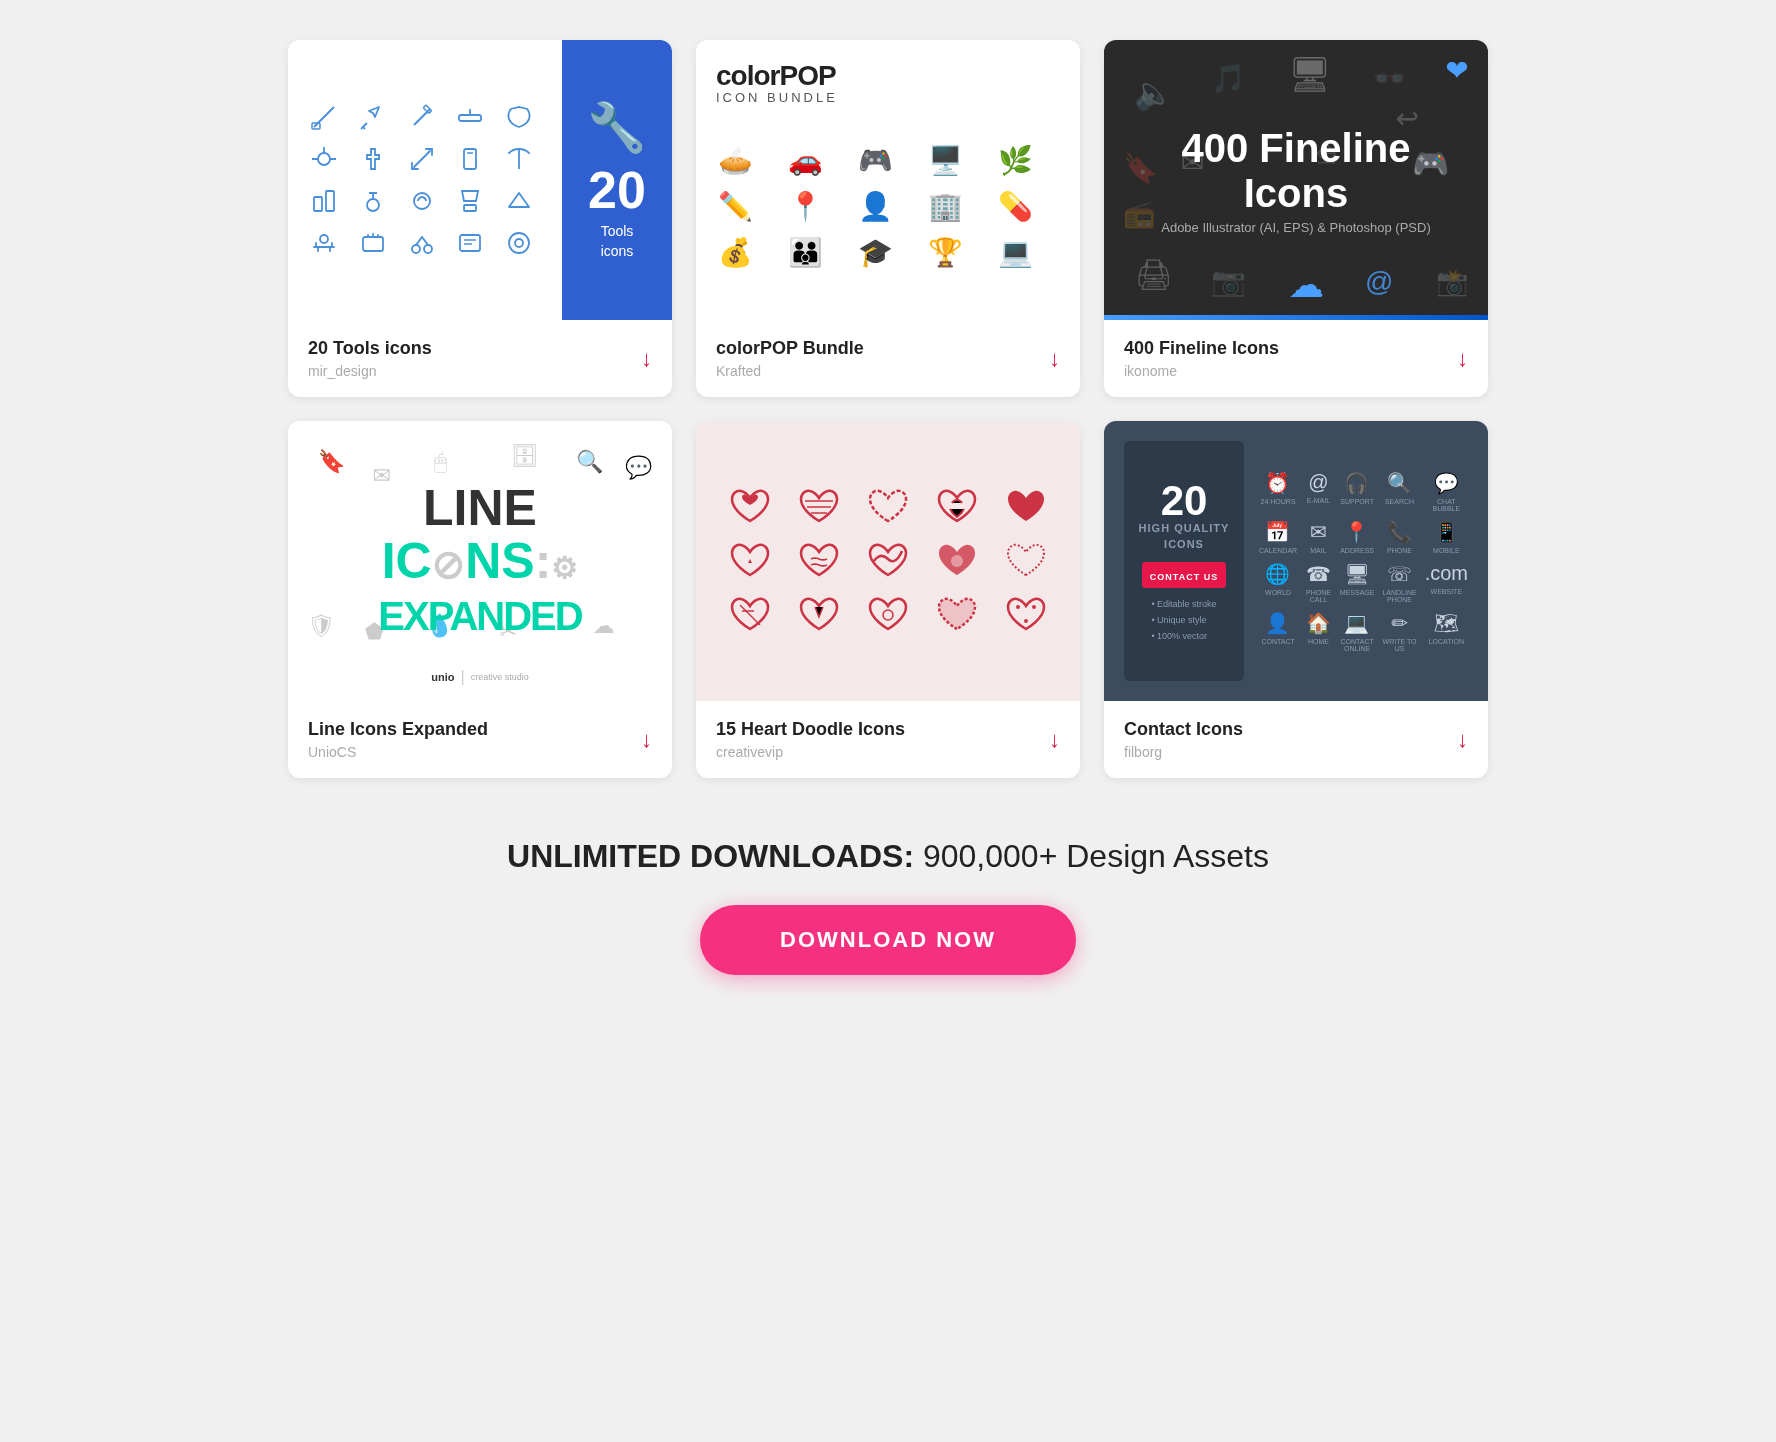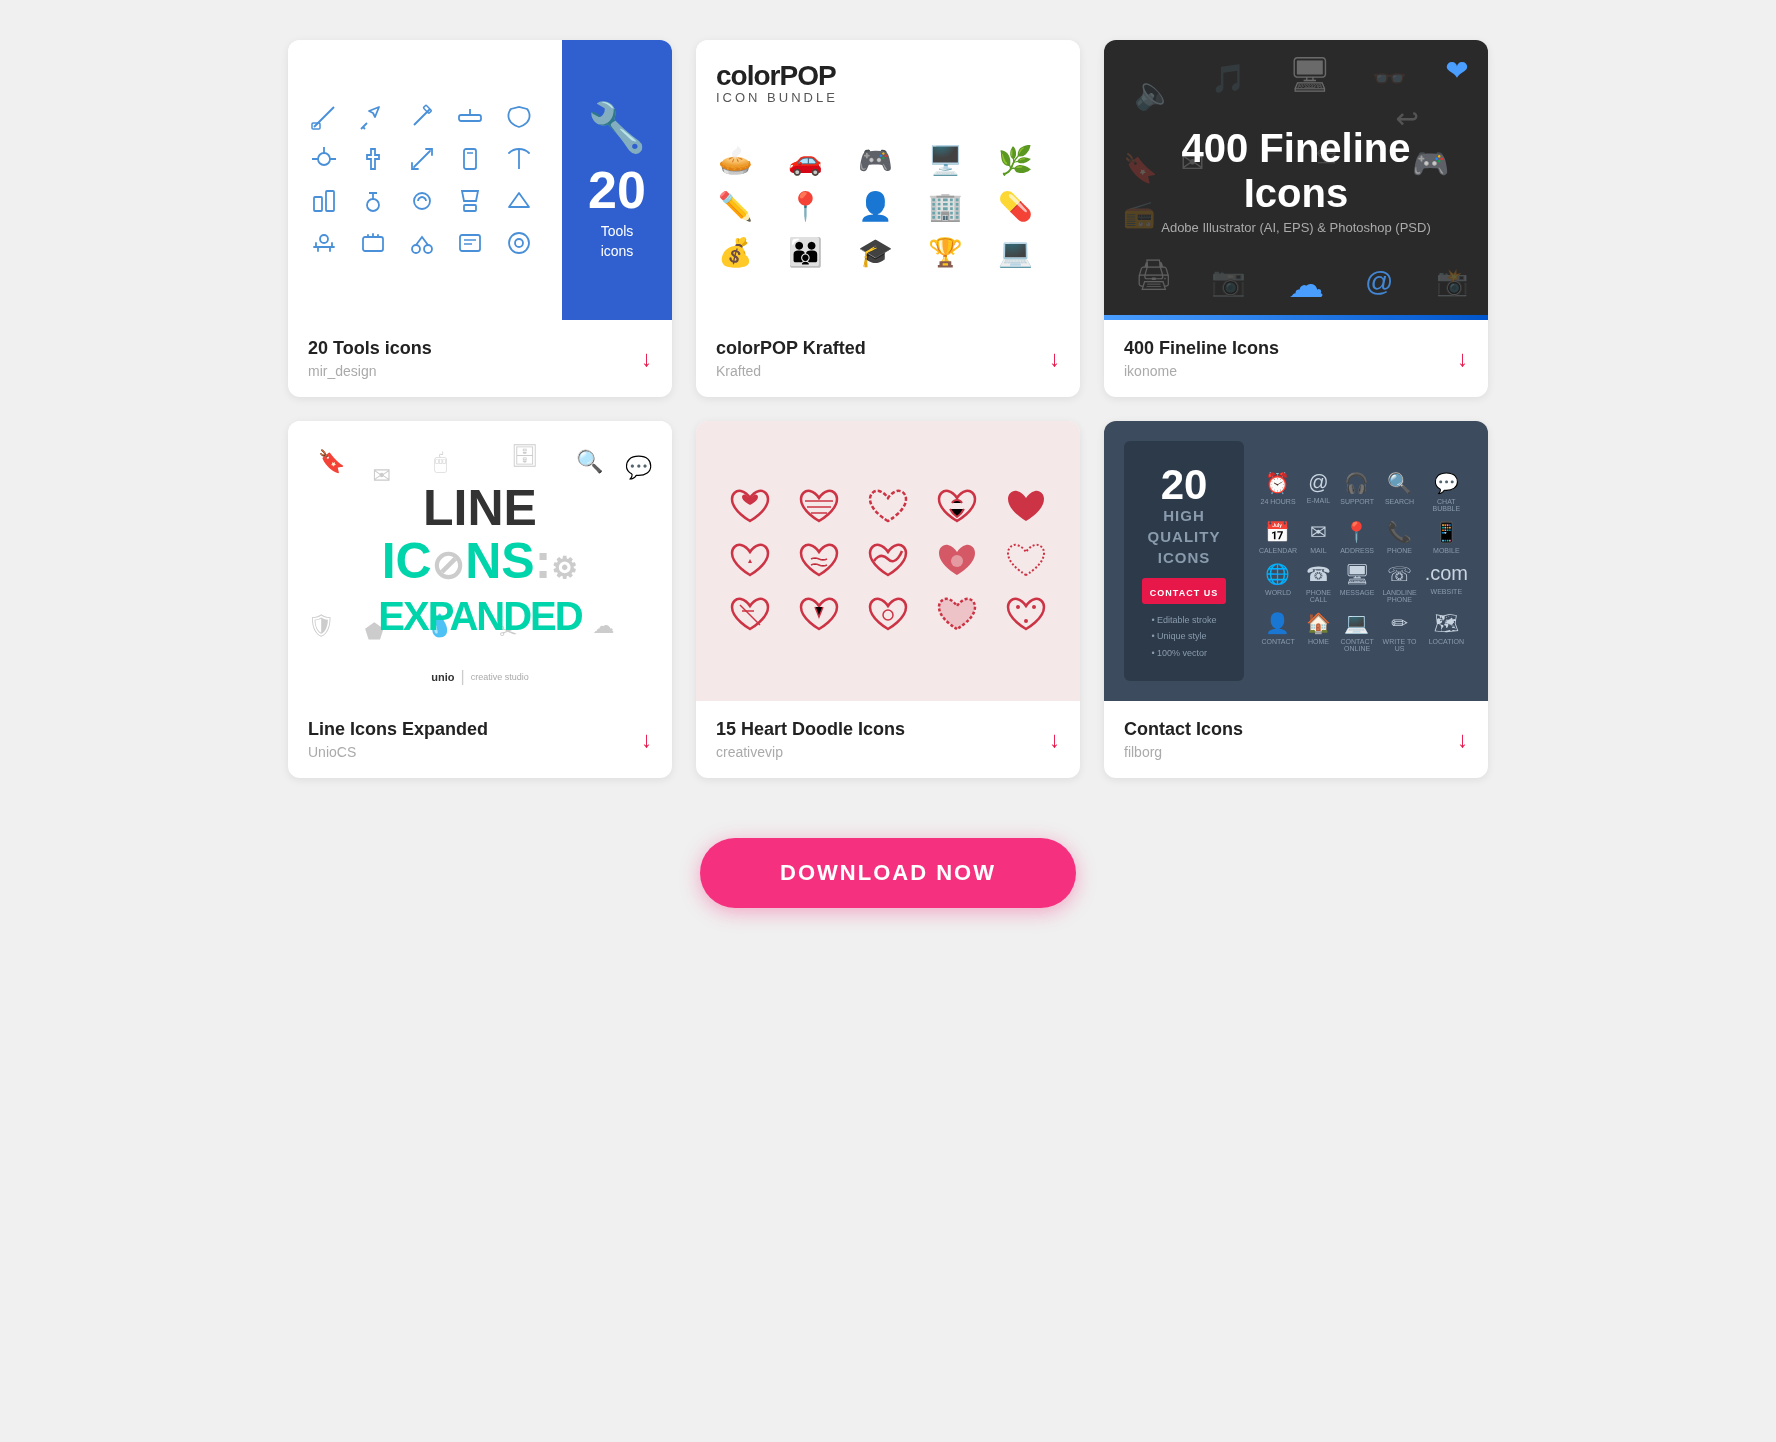--- a/index.html
+++ b/index.html
@@ -263,21 +263,21 @@
       flex-direction: column;
       align-items: center;
       justify-content: center;
     }
     .contact-left-panel .cl-number {
       font-size: 42px;
       font-weight: 800;
       color: #fff;
     }
     .contact-left-panel .cl-label {
-      font-size: 15px;
+      font-size: 11px;
       color: #8a9bae;
       text-align: center;
       font-weight: 600;
       letter-spacing: 1px;
       line-height: 1.4;
       margin-top: -4px;
     }
     .contact-left-panel .cl-features {
       font-size: 9px;
       color: #8a9bae;
@@ -508,21 +508,21 @@
           <div class="cp-icon" style="font-size:28px">💰</div>
           <div class="cp-icon" style="font-size:28px">👪</div>
           <div class="cp-icon" style="font-size:28px">🎓</div>
           <div class="cp-icon" style="font-size:28px">🏆</div>
           <div class="cp-icon" style="font-size:28px">💻</div>
         </div>
       </div>
     </div>
     <div class="card-info">
       <div>
-        <div class="card-title">colorPOP Krafted</div>
+        <div class="card-title">colorPOP Bundle</div>
         <div class="card-author">Krafted</div>
       </div>
       <div class="download-icon">↓</div>
     </div>
   </div>
 
   <div class="card">
     <div class="card-image">
       <div class="fineline-bg">
         <div class="fineline-icons-scatter">
@@ -816,14 +816,18 @@
         <div class="card-title">Contact Icons</div>
         <div class="card-author">filborg</div>
       </div>
       <div class="download-icon">↓</div>
     </div>
   </div>
 
 </div>
 
 <div class="bottom-section">
+  <div class="unlimited-text">
+    <strong>UNLIMITED DOWNLOADS:</strong>
+    <span>900,000+ Design Assets</span>
+  </div>
   <button class="download-btn">DOWNLOAD NOW</button>
 </div>
 
 </body></html>

